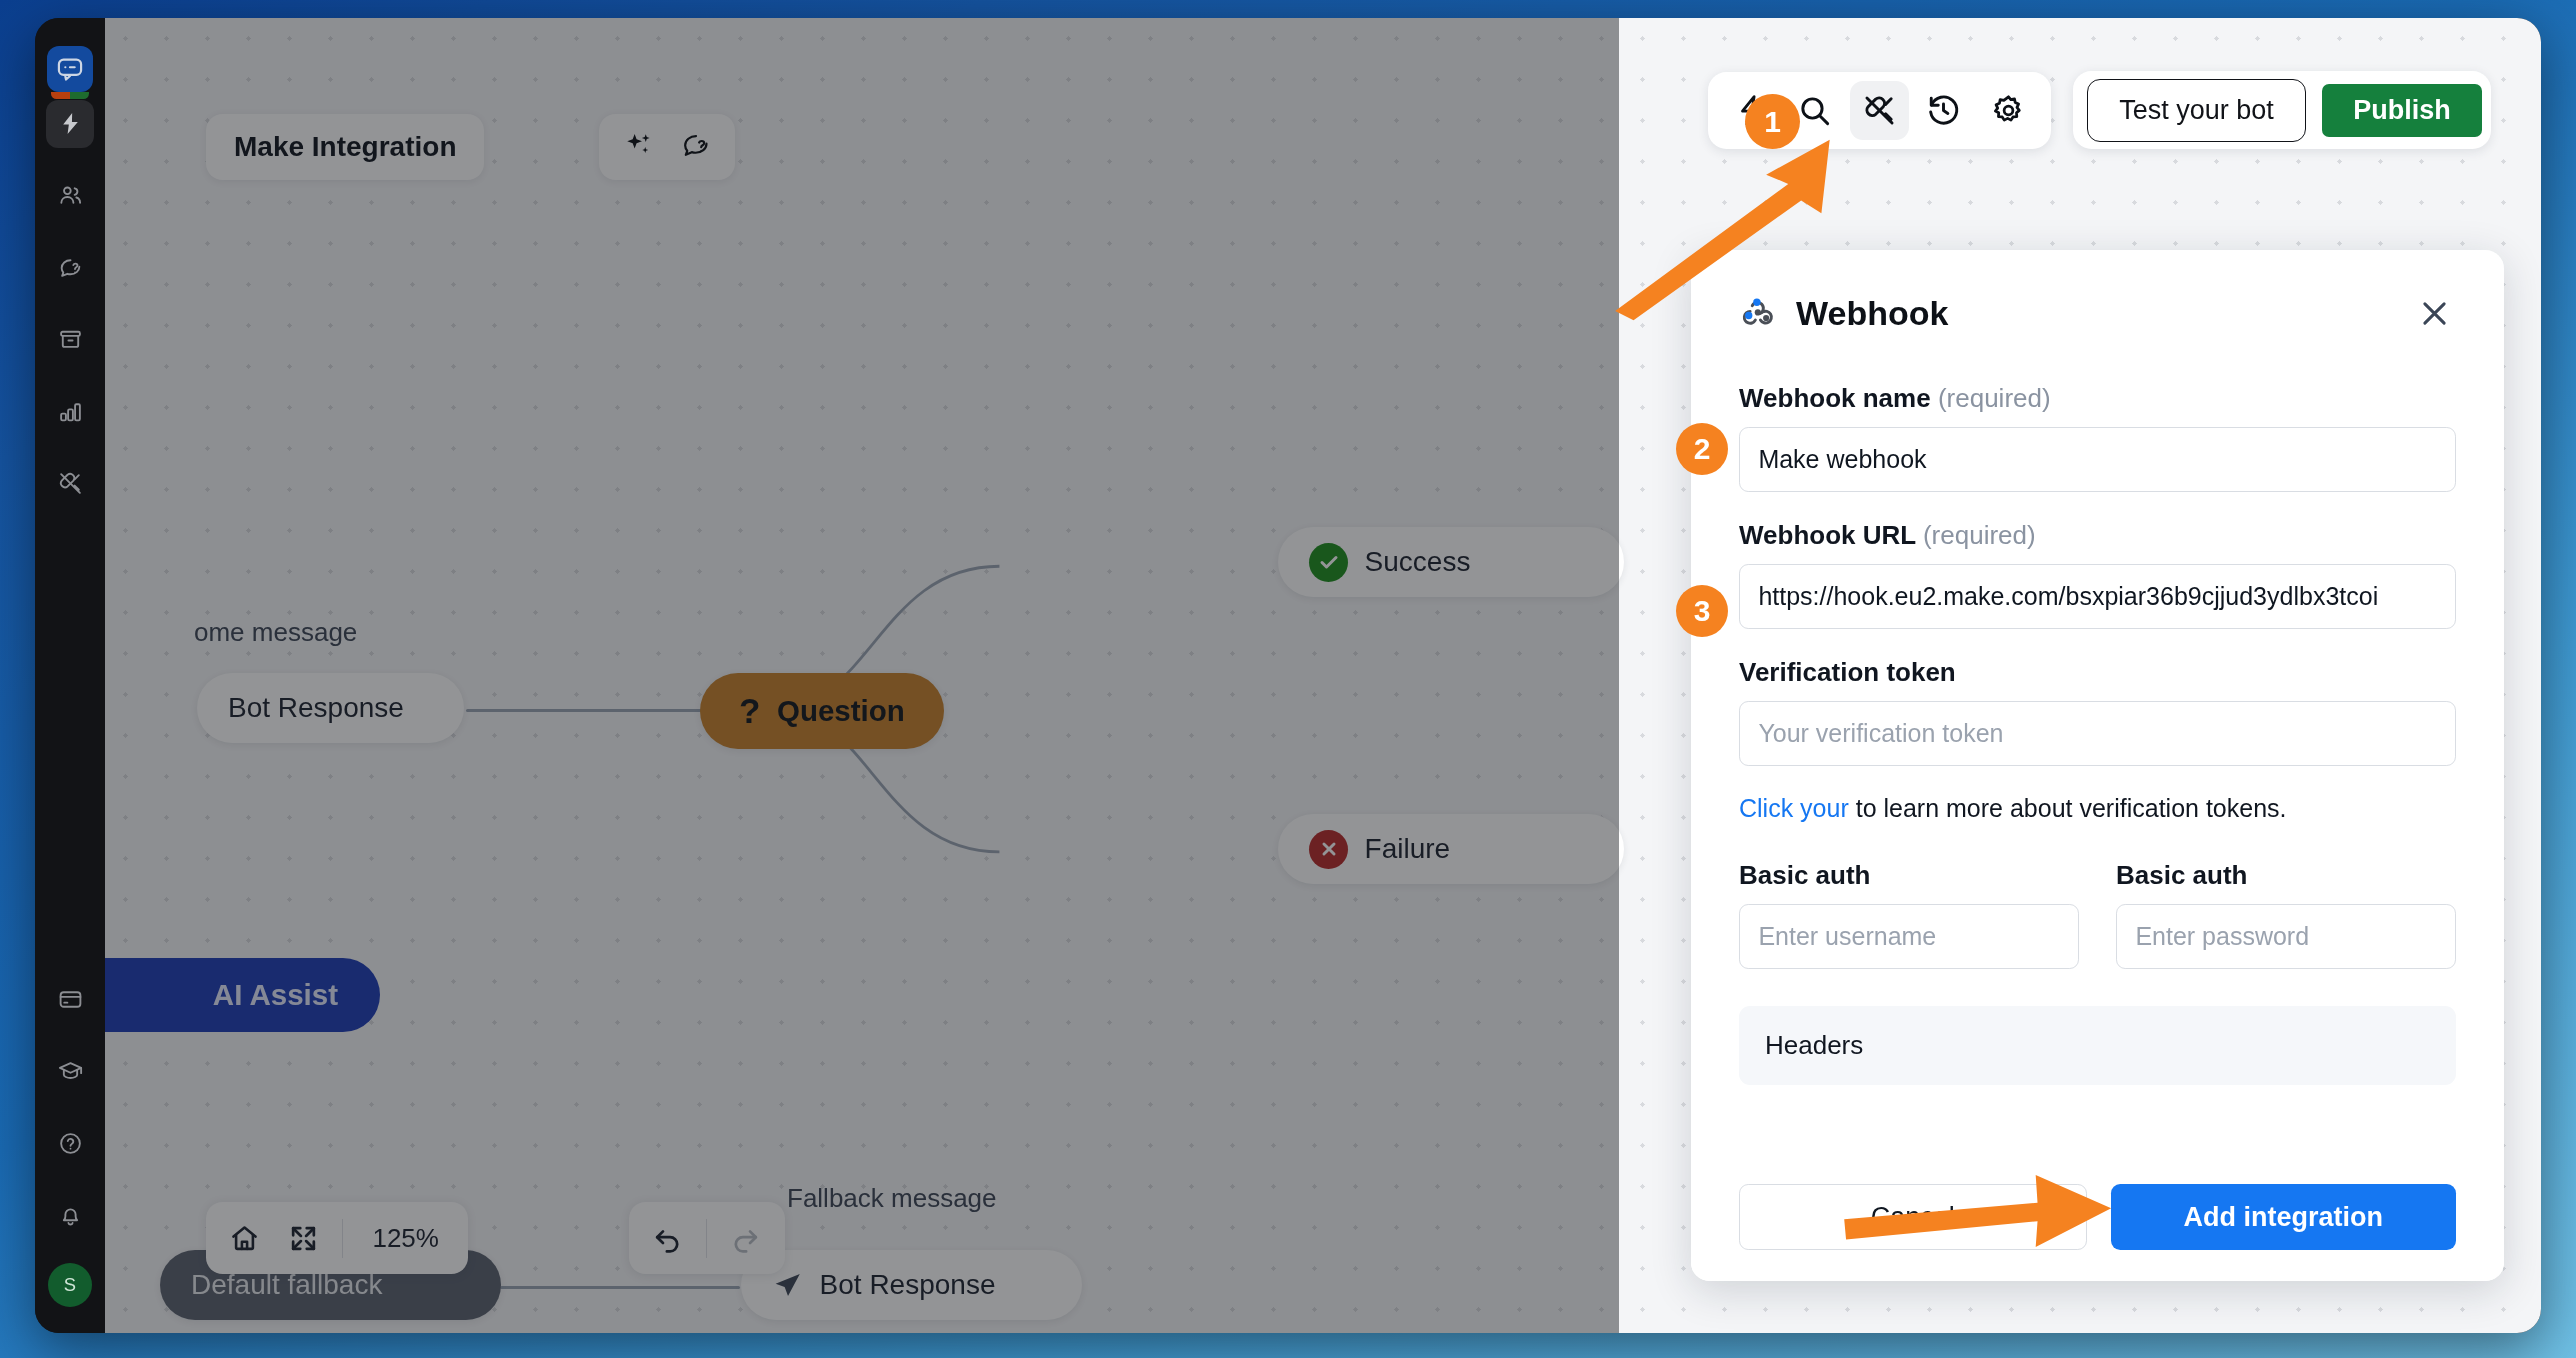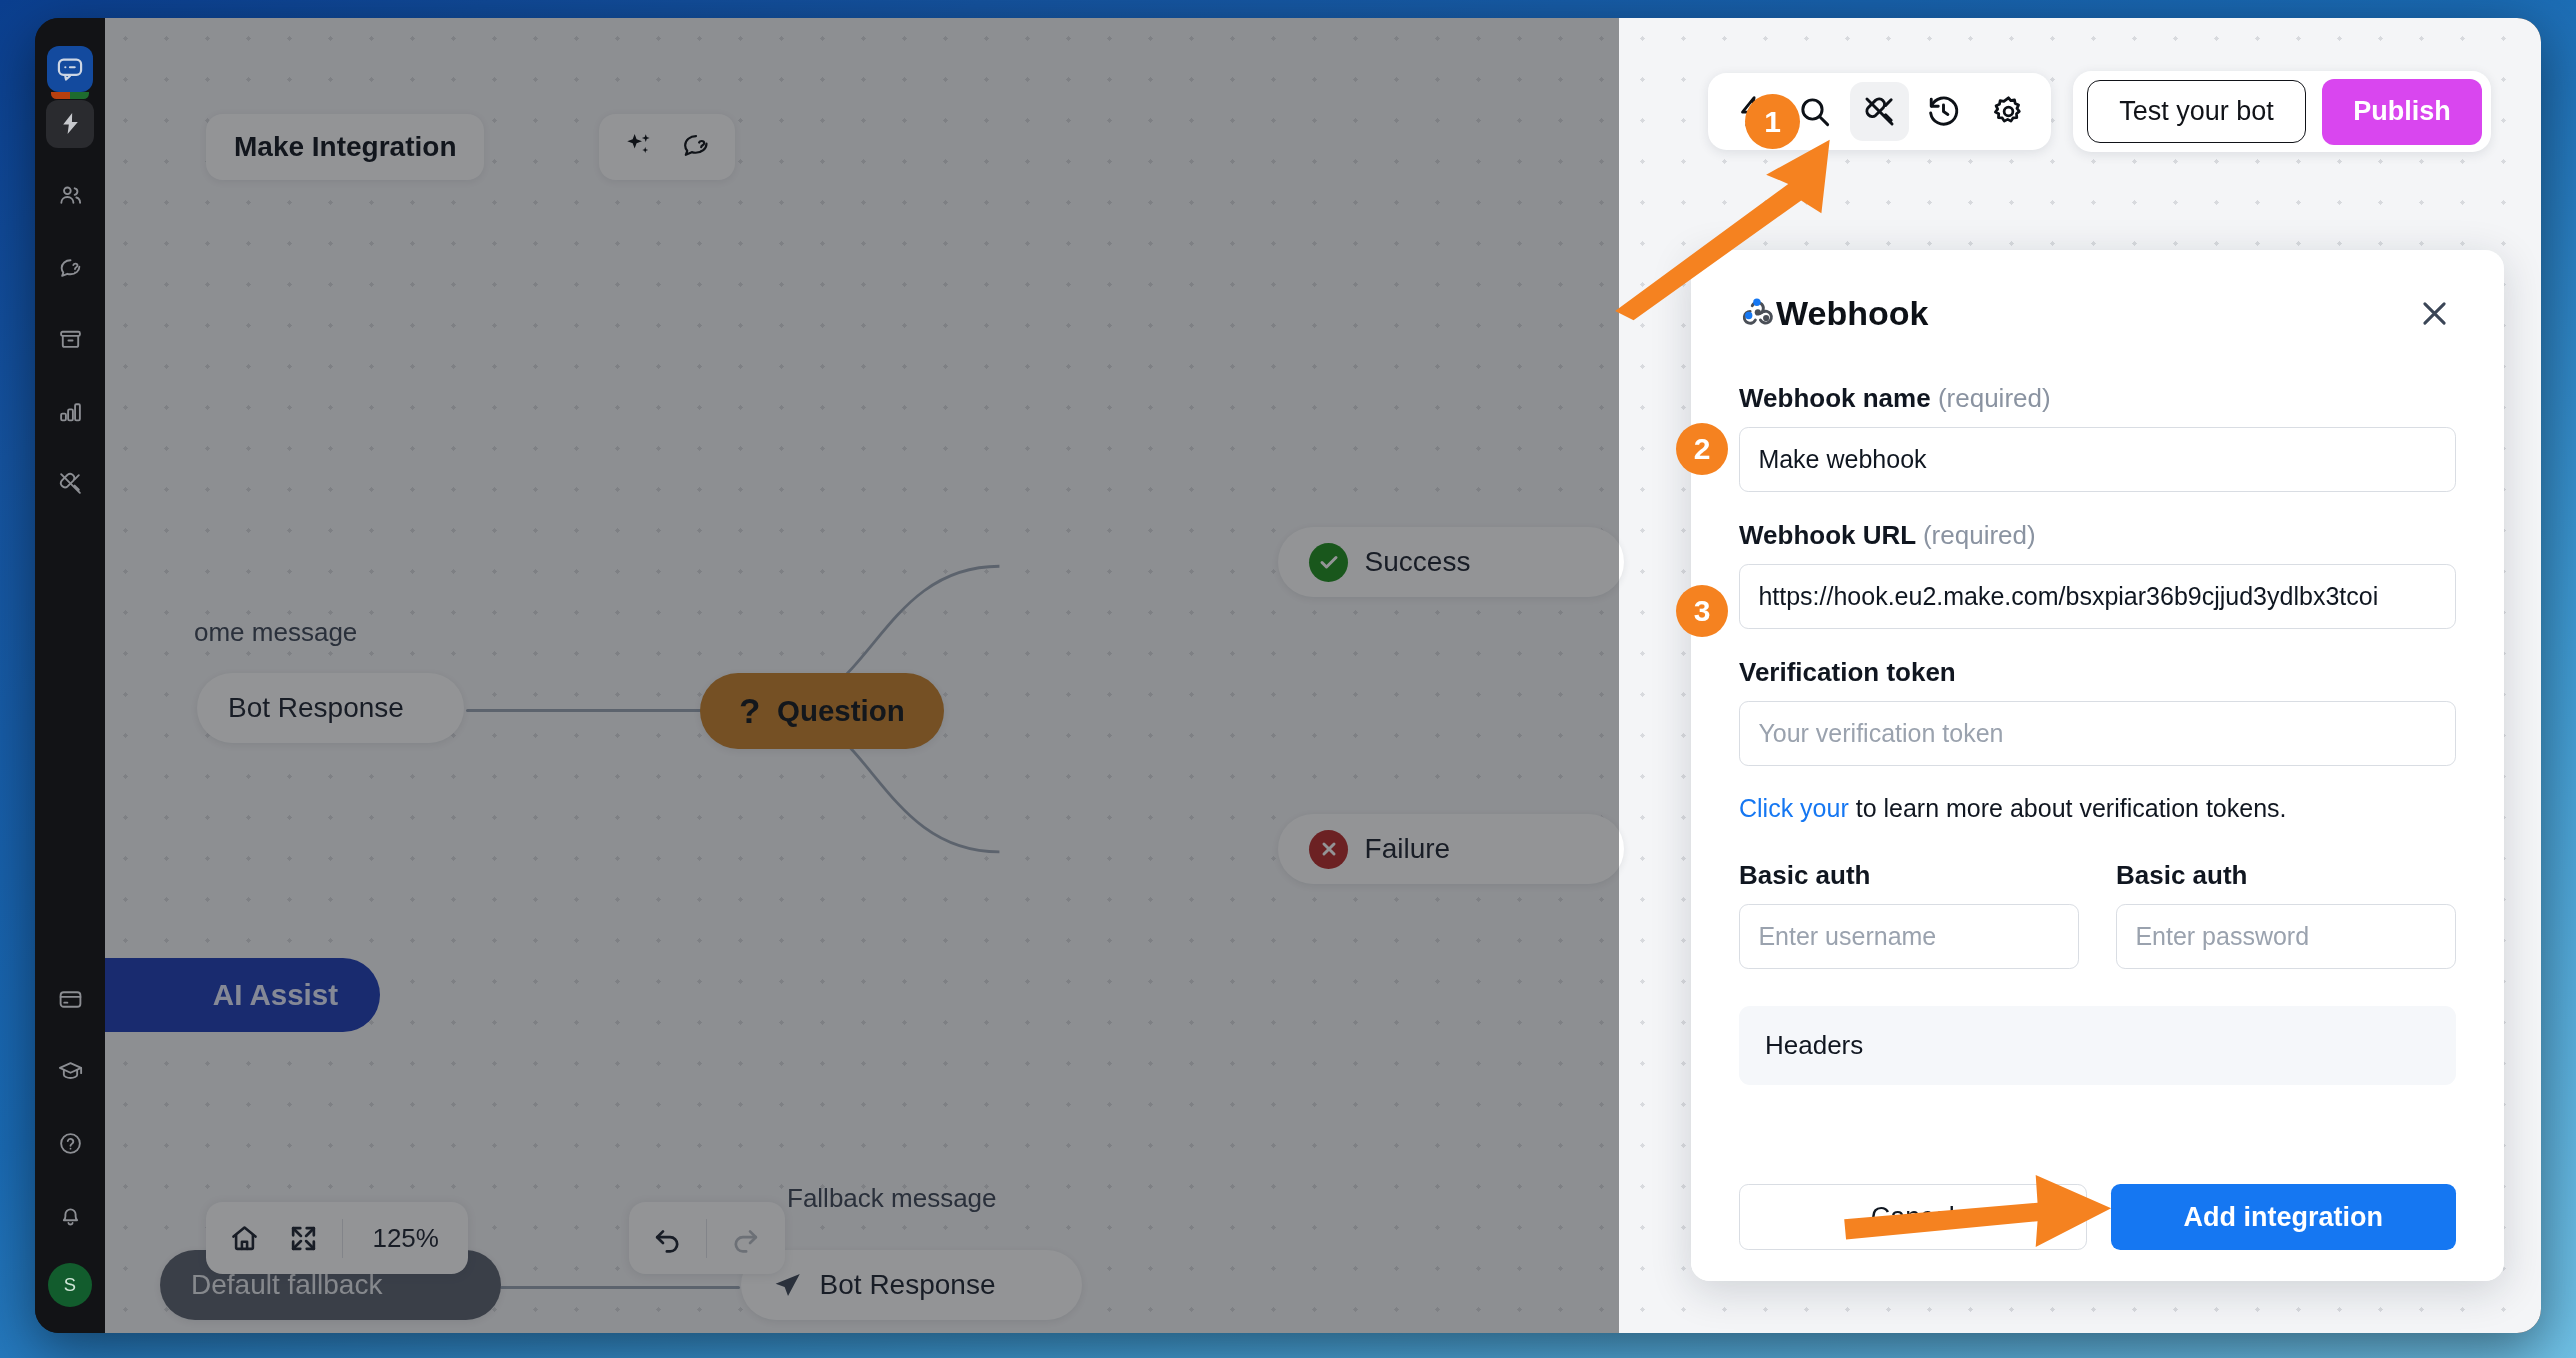--- a/index.html
+++ b/index.html
@@ -197,23 +197,23 @@
   .tool-icon.highlight { background:#f0f1f3; }
   #btn-test-bot {
     height: 63px; padding: 16px 31px;
     border: 1.8px solid #111318; border-radius: 13px;
     background:#fff; color:#111318;
     font-size: 27px; cursor:pointer;
     display:flex;align-items:center;
     margin-left: 5.5px;
   }
   #btn-publish {
-    height: 66px; padding: 0 31px;
-    border: none; border-radius: 12px;
-    background:#d946ef; color:#fff;
+    height: 53px; padding: 0 31px;
+    border: none; border-radius: 7px;
+    background:#15803d; color:#fff;
     font-size: 27px; font-weight:600; cursor:pointer;
     display:flex;align-items:center;
     margin-left: 11px;
   }
 
   
   #side-panel {
     position: absolute;
     right: 37px; top: 232px;
     width: 813px; height: 1031px;
@@ -224,21 +224,21 @@
     overflow: hidden;
     display:flex; flex-direction: column;
   }
   #panel-body {
     flex: 1 1 auto;
     padding: 41px 48px 0 48px;
     overflow: hidden;
     position: relative;
   }
   #panel-header {
-    display:flex; align-items:center; 
+    display:flex; align-items:center; gap: 20px;
     margin-bottom: 48px;
   }
   #panel-title { font-size: 34px; font-weight: 700; color:#0d1117; }
   #panel-close { margin-left:auto; width:44px;height:44px; display:flex;align-items:center;justify-content:center; color:#3b4657; cursor:pointer;}
   #panel-close svg { width: 33px; height:33px; }
 
   .field { margin-bottom: 28px; }
   .flabel { font-size: 26px; font-weight: 700; color:#101620; margin-bottom: 13px; }
   .flabel .req { color:#8a93a1; font-weight: 400; }
   .finput {

